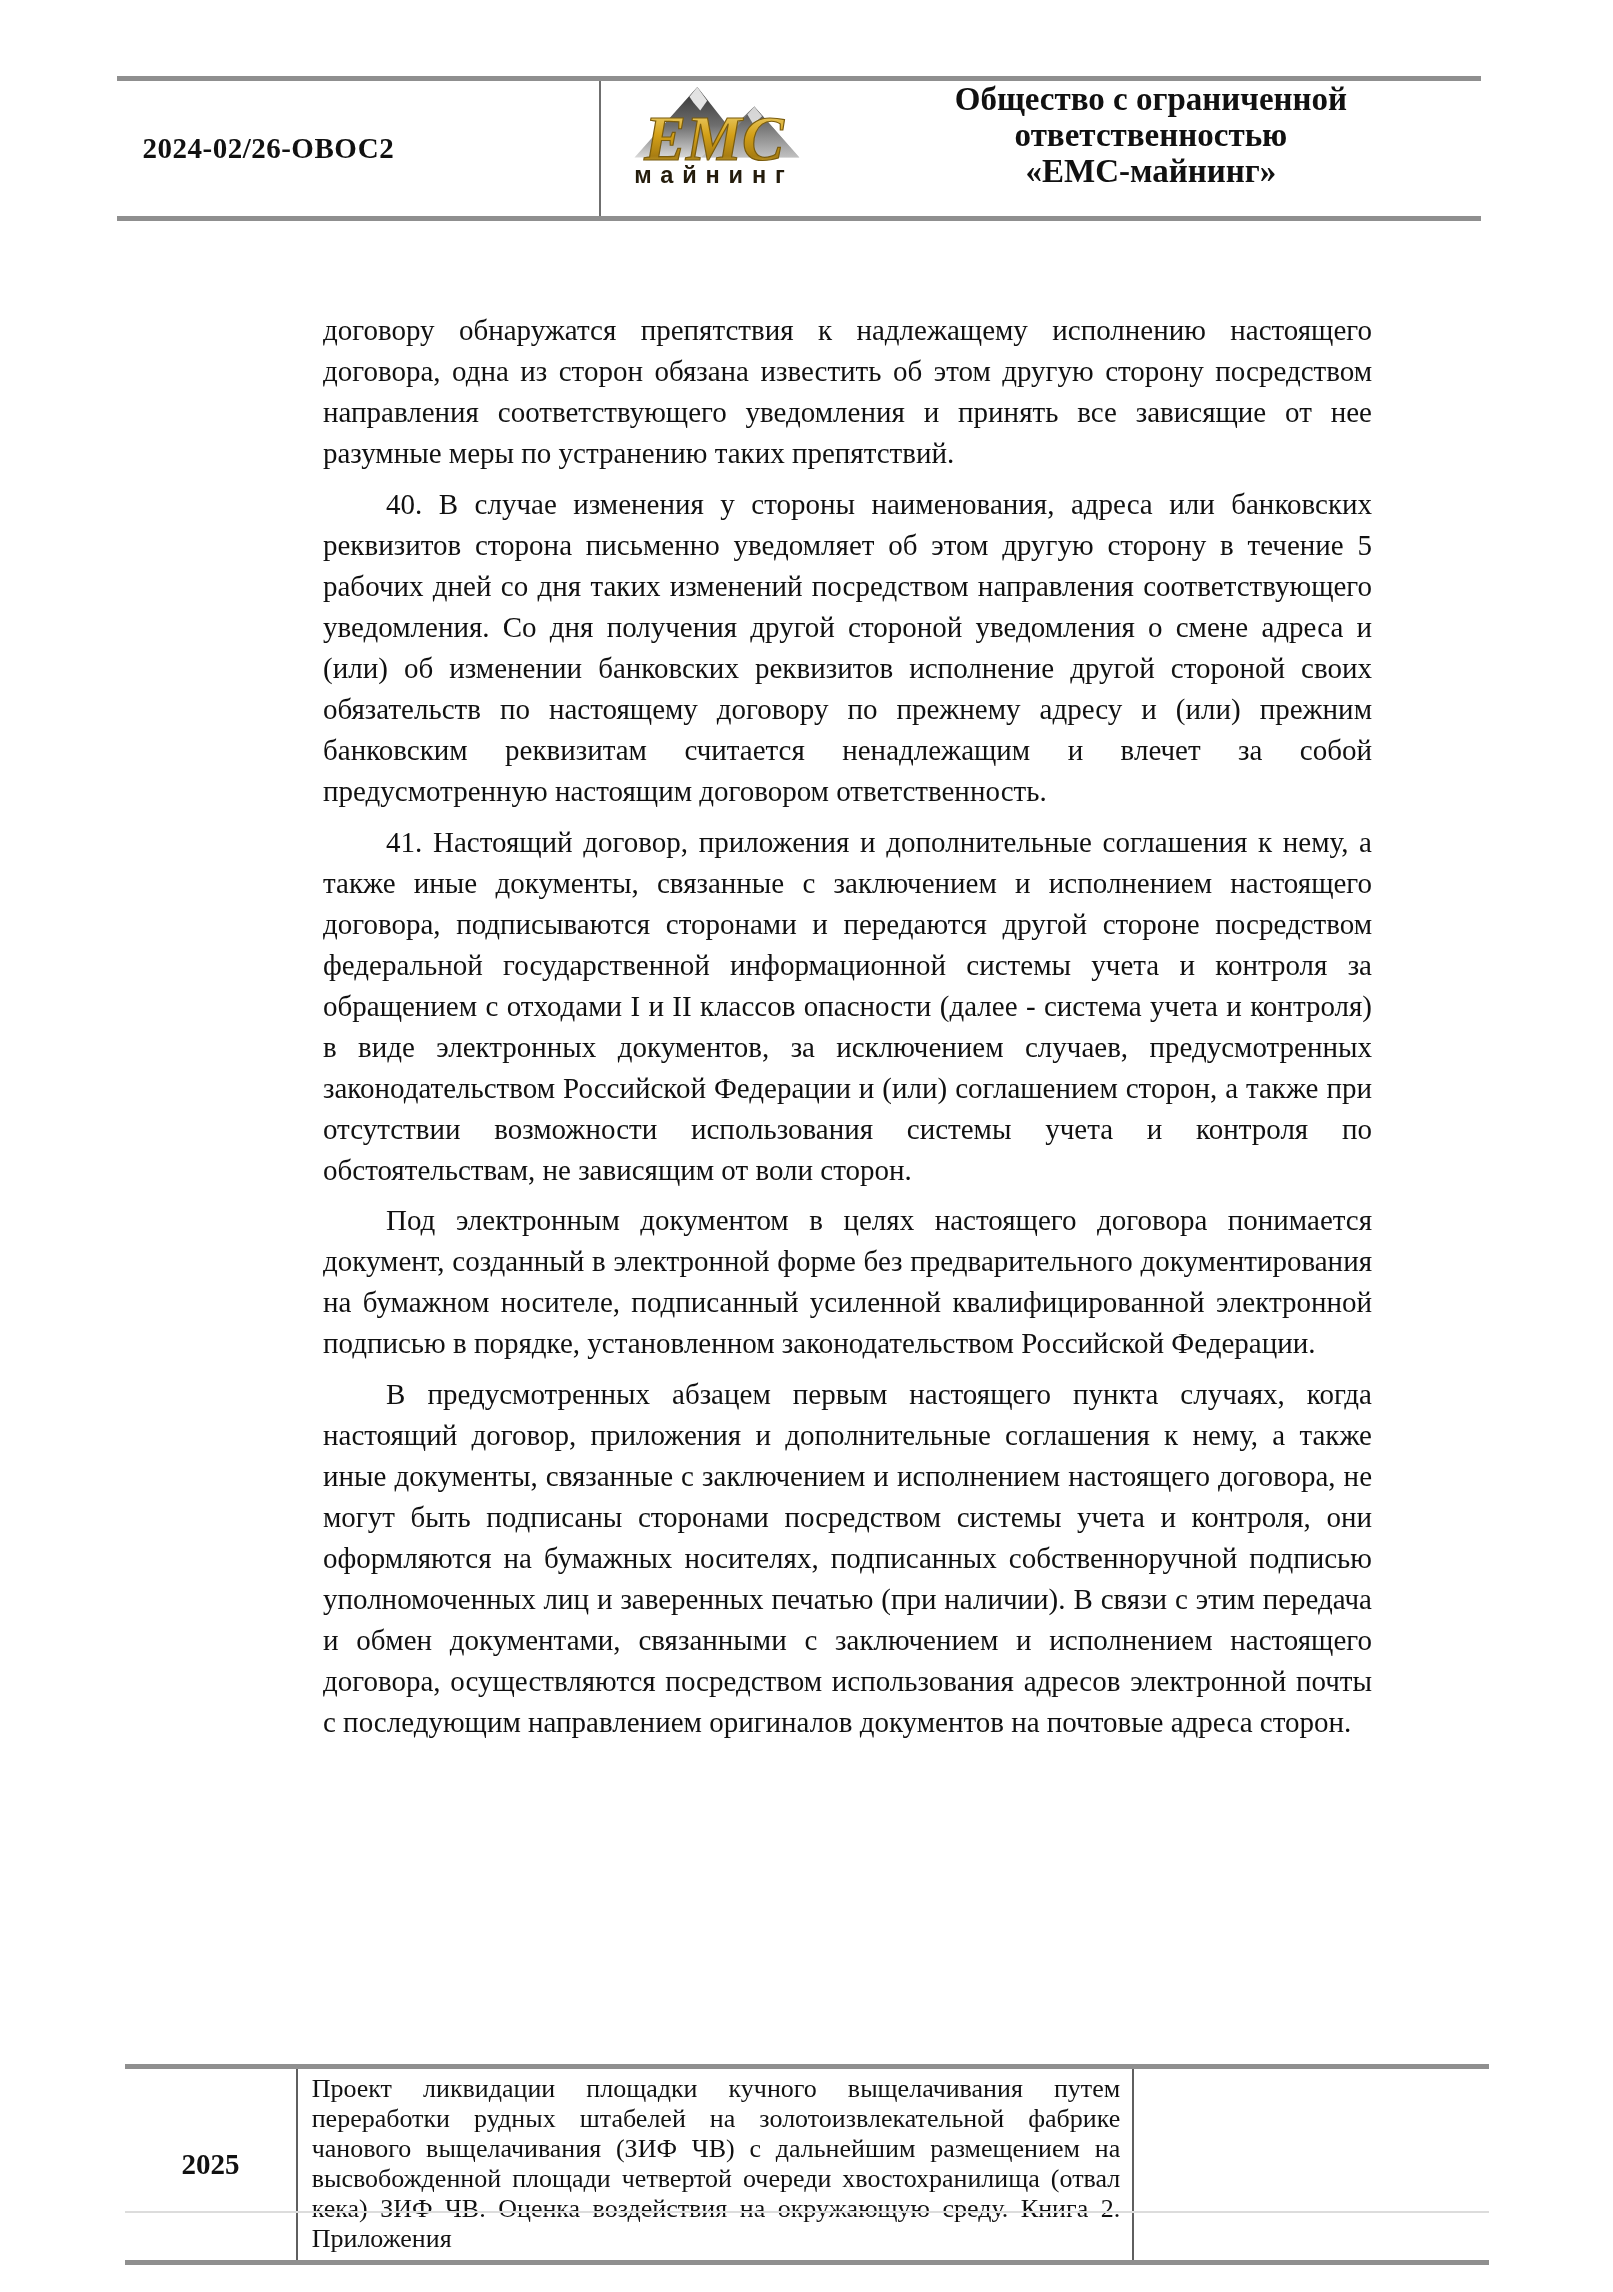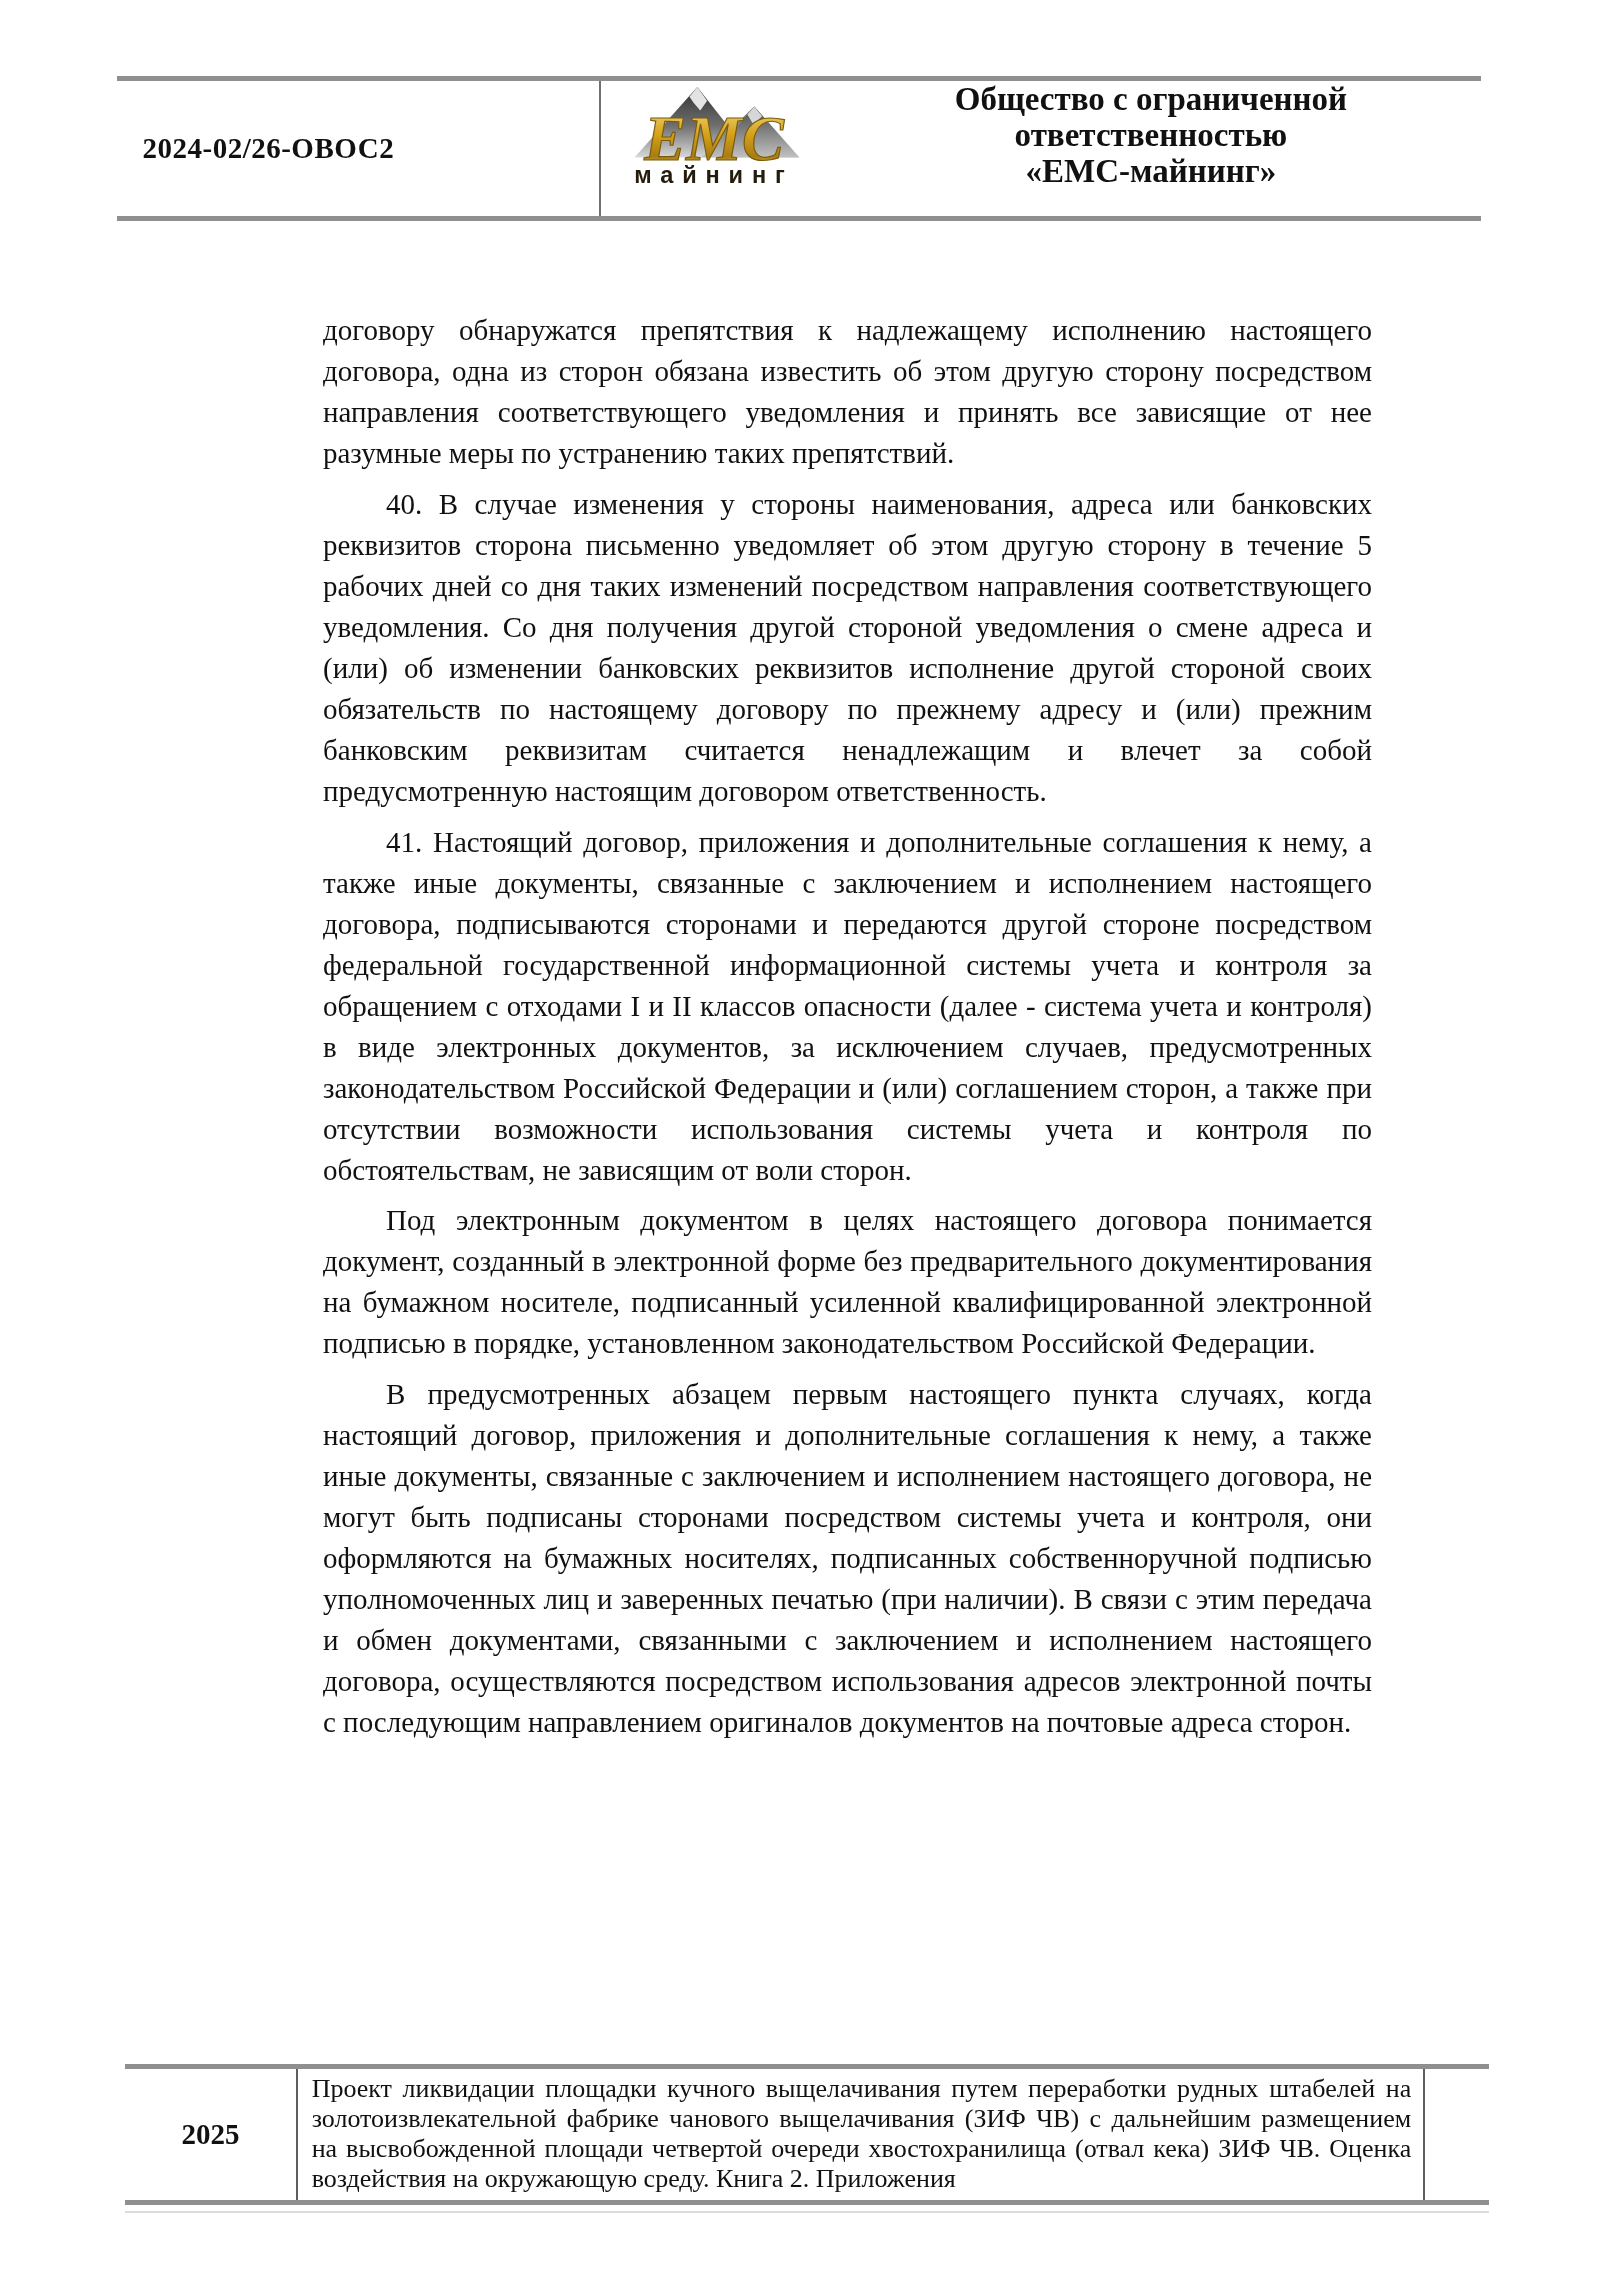--- a/index.html
+++ b/index.html
@@ -70,21 +70,21 @@
     width: 173px;
     box-sizing: border-box;
     border-right: 2.9px solid #5f5f5f;
     display: flex;
     align-items: center;
     justify-content: center;
     font-weight: bold;
     font-size: 29px;
   }
   .footer-desc {
-    width: 1127px;
+    width: 836px;
     box-sizing: border-box;
     border-right: 2.9px solid #5f5f5f;
     padding: 4.9px 11.8px 5.9px 13.7px;
     font-size: 26px;
     line-height: 30px;
     text-align: justify;
   }
   .footer-page {
     flex: 1;
     display: flex;

